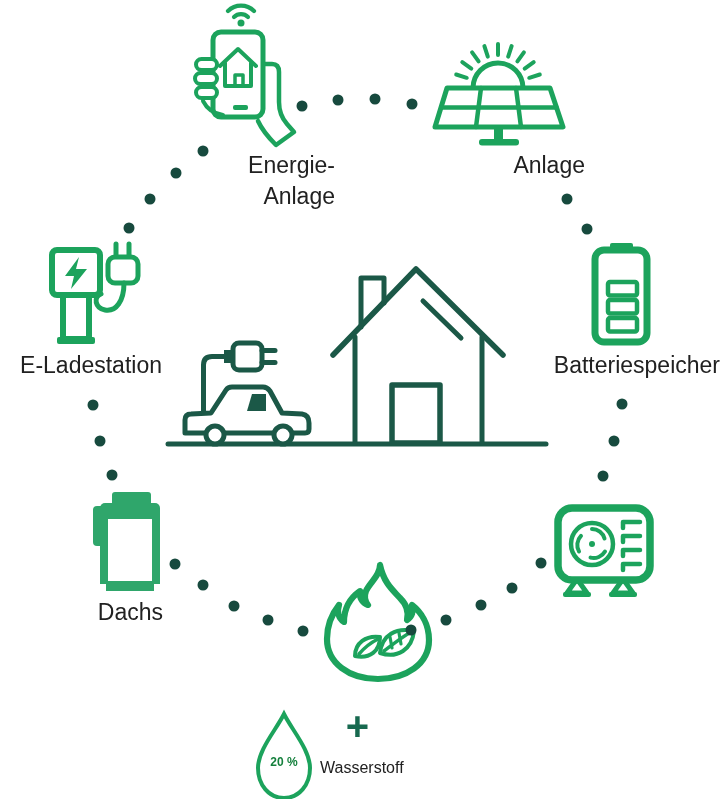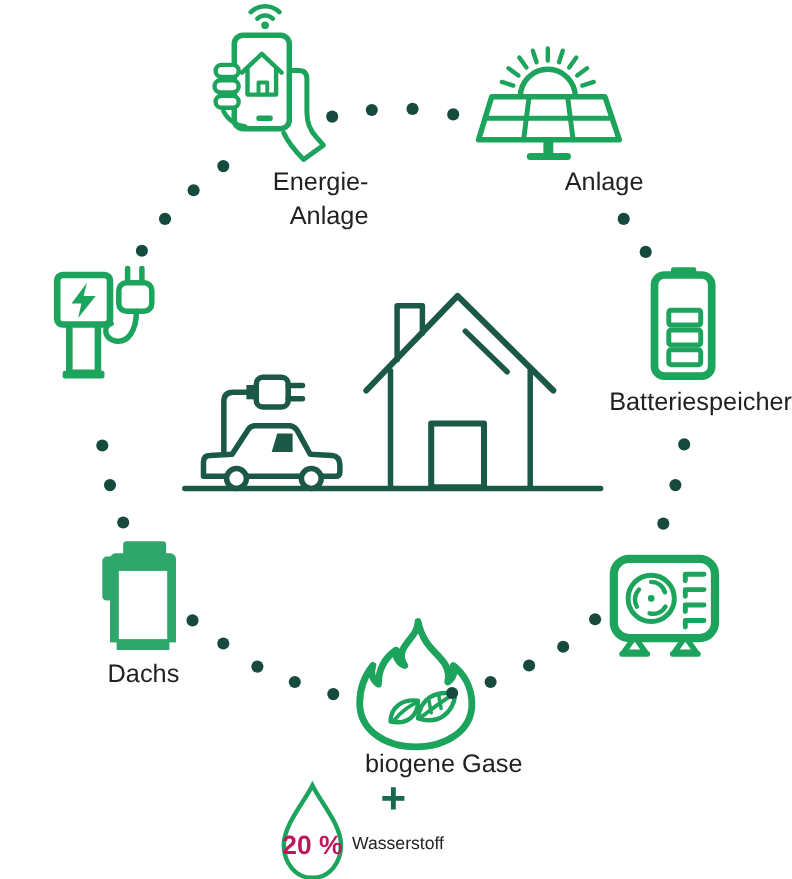--- a/index.html
+++ b/index.html
@@ -14,21 +14,21 @@
   }
   .dot{
     position:absolute;width:11px;height:11px;border-radius:50%;
     background:#174A3E;transform:translate(-50%,-50%);
   }
   .plus-sign{
     position:absolute;color:#17694F;font-size:40px;font-weight:700;
     text-align:center;line-height:36px;
   }
   .drop-text{
-    position:absolute;color:#be185d;font-size:24px;font-weight:600;
+    position:absolute;color:#15803d;font-size:12px;font-weight:600;
     text-align:center;white-space:nowrap;
   }
   svg{display:block;overflow:visible;}
   .g-stroke{stroke:#1CA35C;fill:none;}
   .d-stroke{stroke:#1B5847;fill:none;}
 </style>
 </head>
 <body>
 
 <div id="stage">
@@ -160,21 +160,20 @@
 
       <path d="M33,96 C33,83 44,75 58,77 C58,91 48,99 33,96 Z" stroke-width="4"></path>
       <path d="M37,94 C43,87 50,82 56,79" stroke-width="3.5"></path>
 
       <path d="M58,93 C60,75 74,67 92,71 C90,89 76,99 58,93 Z" stroke-width="4"></path>
       <path d="M62,91 C70,85 80,77 89,72" stroke-width="3.5"></path>
       <path d="M68,77 L70,88" stroke-width="3.2"></path>
       <path d="M77,73 L79,84" stroke-width="3.2"></path>
     </g>
   </svg>
-  <div class="node-label" style="left:285px;top:679px;width:190px">biogene Gase</div>
 
   <div class="plus-sign" style="left:330px;top:708px;width:55px">+</div>
 
   <svg class="abs" style="left:252px;top:712px" width="64" height="92" viewBox="0 0 64 92">
     <path class="g-stroke" d="M32,2 C24,18 6,38 6,56 C6,73 17,86 32,86 C47,86 58,73 58,56 C58,38 40,18 32,2 Z" stroke-width="4" fill="#ffffff"></path>
   </svg>
   <div class="drop-text" style="left:256px;top:755px;width:56px">20 %</div>
   <div class="node-label" style="left:320px;top:752px;font-size:16px;text-align:left">Wasserstoff</div>
 
   <svg class="abs" style="left:85px;top:486px" width="80" height="110" viewBox="0 0 80 110">
@@ -197,20 +196,21 @@
 
       <rect x="7" y="12" width="48" height="45" rx="5" stroke-width="6" fill="#ffffff"></rect>
       <path d="M34,19 L20,38 L29,38 L26,51 L42,31 L31,31 Z" fill="#1CA35C" stroke="none"></path>
 
       <line x1="71" y1="6" x2="71" y2="18" stroke-width="5"></line>
       <line x1="84" y1="6" x2="84" y2="18" stroke-width="5"></line>
       <rect x="63" y="19" width="30" height="26" rx="7" stroke-width="5" fill="#ffffff"></rect>
       <path d="M79,45 C79,63 71,74 60,72 C50,70 48,59 56,56" stroke-width="5"></path>
     </g>
   </svg>
+  <div class="node-label" style="left:0px;top:350px;width:162px">E-Ladestation</div>
 
   <div id="dot-layer">
       <div class="dot" style="left: 302px; top: 106px;"></div>
       <div class="dot" style="left: 338px; top: 100px;"></div>
       <div class="dot" style="left: 375px; top: 99px;"></div>
       <div class="dot" style="left: 412px; top: 104px;"></div>
       <div class="dot" style="left: 567px; top: 199px;"></div>
       <div class="dot" style="left: 587px; top: 229px;"></div>
       <div class="dot" style="left: 622px; top: 404px;"></div>
       <div class="dot" style="left: 614px; top: 441px;"></div>

